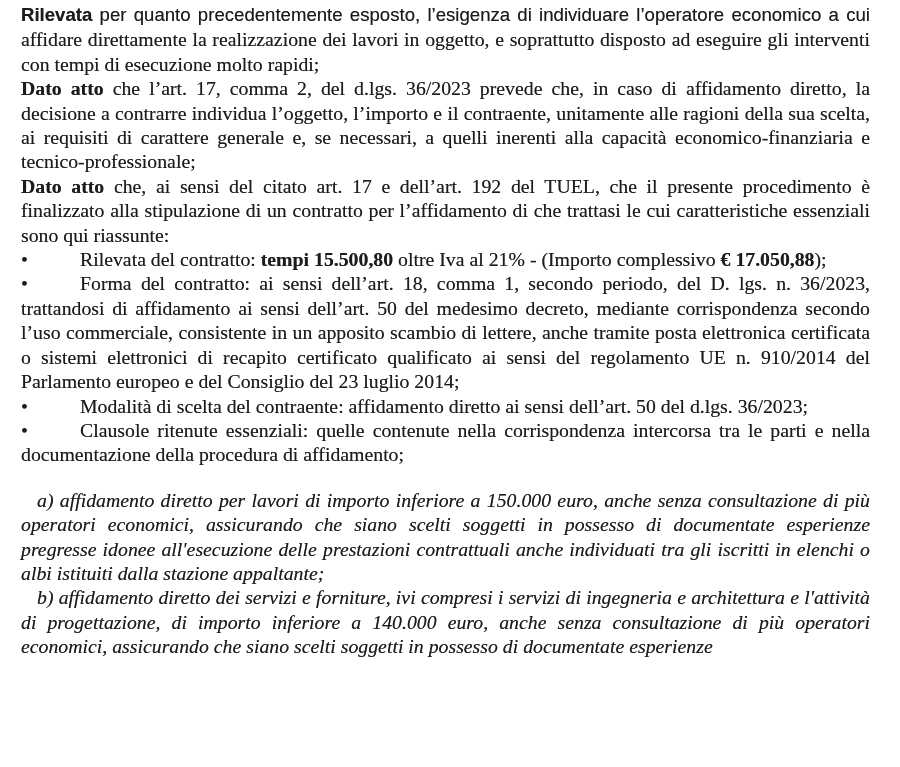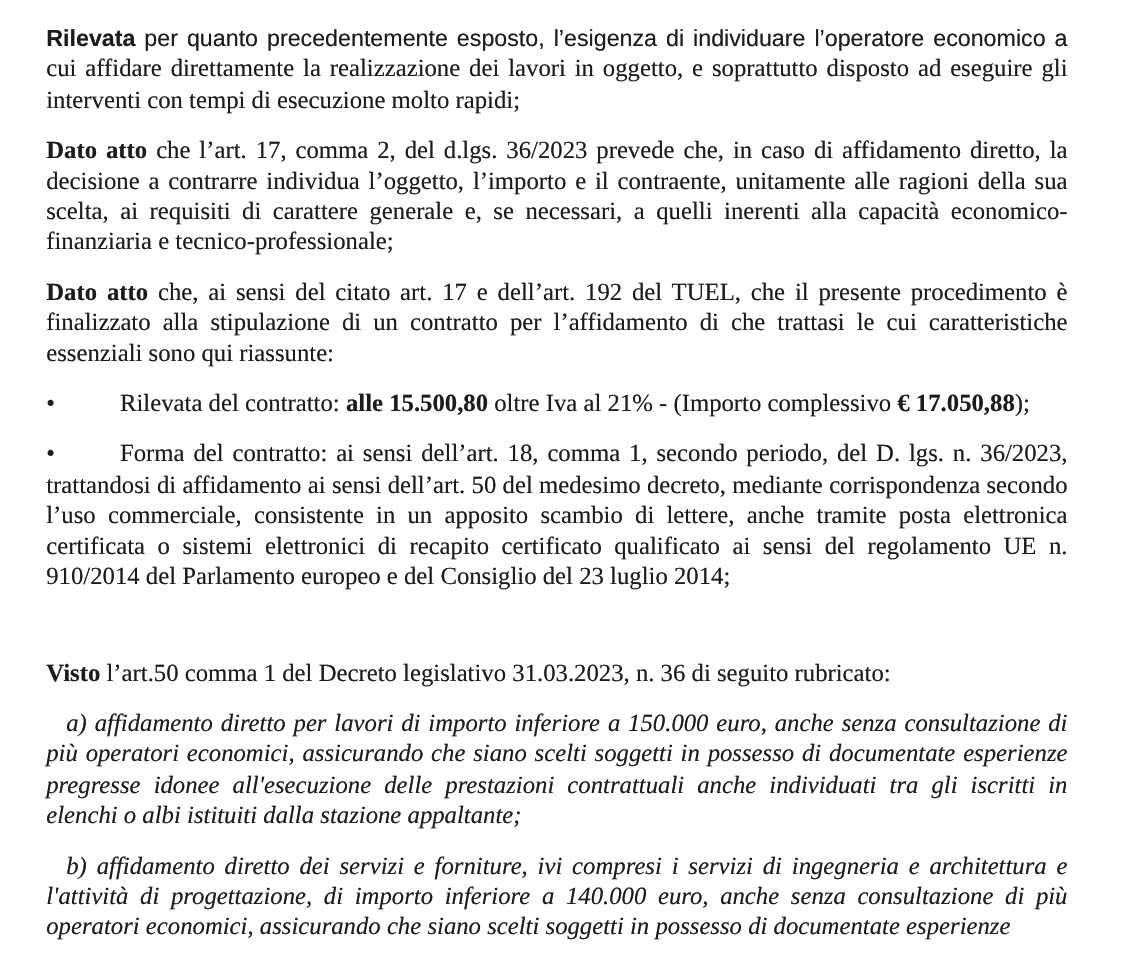--- a/index.html
+++ b/index.html
@@ -12,21 +12,21 @@
   }
   .page {
     box-sizing: border-box;
     width: 900px;
     padding: 3px 30px 0 21px;
     font-size: 19.8px;
     line-height: 24.4px;
     text-align: justify;
     text-shadow: 0 0 0.4px rgba(10,10,20,0.55);
   }
-  p { margin: 16px; padding: 0; }
+  p { margin: 0; padding: 0; }
   .lead { font-weight: bold; }
   
   .first-line-sans::first-line {
     font-family: "Liberation Sans", sans-serif;
     font-size: 18.6px;
   }
   .bullet .tab {
     display: inline-block;
     width: 59px;
     font-style: normal;
@@ -41,28 +41,29 @@
 
 <div class="page">
 
   <p class="first-line-sans"><span class="lead">Rilevata</span><span> per quanto precedentemente esposto, l’esigenza di individuare l’operatore economico a cui affidare direttamente la realizzazione dei lavori in oggetto, e soprattutto disposto ad eseguire gli interventi con tempi di esecuzione molto rapidi;</span></p>
 
   <p><span class="lead">Dato atto</span><span> che l’art. 17, comma 2, del d.lgs. 36/2023 prevede che, in caso di affidamento diretto, la decisione a contrarre individua l’oggetto, l’importo e il contraente, unitamente alle ragioni della sua scelta, ai requisiti di carattere generale e, se necessari, a quelli inerenti alla capacità economico-finanziaria e tecnico-professionale;</span></p>
 
   <p><span class="lead">Dato atto</span><span> che, ai sensi del citato art. 17 e dell’art. 192 del TUEL, che il presente procedimento è finalizzato alla stipulazione di un contratto per l’affidamento di che trattasi le cui caratteristiche essenziali sono qui riassunte:</span></p>
 
 
-  <p class="bullet"><span class="tab">•</span><span>Rilevata del contratto: </span><span class="bold">alle 15.500,80</span><span> oltre Iva al 21% - (Importo complessivo </span><span class="bold">€ 17.050,88</span><span>);</span></p>
+  <p class="bullet"><span class="tab">•</span><span>Rilevata del contratto: </span><span class="bold">tempi 15.500,80</span><span> oltre Iva al 21% - (Importo complessivo </span><span class="bold">€ 17.050,88</span><span>);</span></p>
 
   <p class="bullet"><span class="tab">•</span><span>Forma del contratto: ai sensi dell’art. 18, comma 1, secondo periodo, del D. lgs. n. 36/2023, trattandosi di affidamento ai sensi dell’art. 50 del medesimo decreto, mediante corrispondenza secondo l’uso commerciale, consistente in un apposito scambio di lettere, anche tramite posta elettronica certificata o sistemi elettronici di recapito certificato qualificato ai sensi del regolamento UE n. 910/2014 del Parlamento europeo e del Consiglio del 23 luglio 2014;</span></p>
 
+  <p class="bullet"><span class="tab">•</span><span>Modalità di scelta del contraente: affidamento diretto ai sensi dell’art. 50 del d.lgs. 36/2023;</span></p>
 
+  <p class="bullet"><span class="tab">•</span><span>Clausole ritenute essenziali: quelle contenute nella corrispondenza intercorsa tra le parti e nella documentazione della procedura di affidamento;</span></p>
 
   <div class="spacer"></div>
 
-  <p><span class="lead">Visto</span><span> l’art.50 comma 1 del Decreto legislativo 31.03.2023, n. 36 di seguito rubricato:</span></p>
 
 
   <p class="italic indent"><span>a) affidamento diretto per lavori di importo inferiore a 150.000 euro, anche senza consultazione di più operatori economici, assicurando che siano scelti soggetti in possesso di documentate esperienze pregresse idonee all'esecuzione delle prestazioni contrattuali anche individuati tra gli iscritti in elenchi o albi istituiti dalla stazione appaltante;</span></p>
 
   <p class="italic indent"><span>b) affidamento diretto dei servizi e forniture, ivi compresi i servizi di ingegneria e architettura e l'attività di progettazione, di importo inferiore a 140.000 euro, anche senza consultazione di più operatori economici, assicurando che siano scelti soggetti in possesso di documentate esperienze</span></p>
 
 </div>
 
 </body></html>

